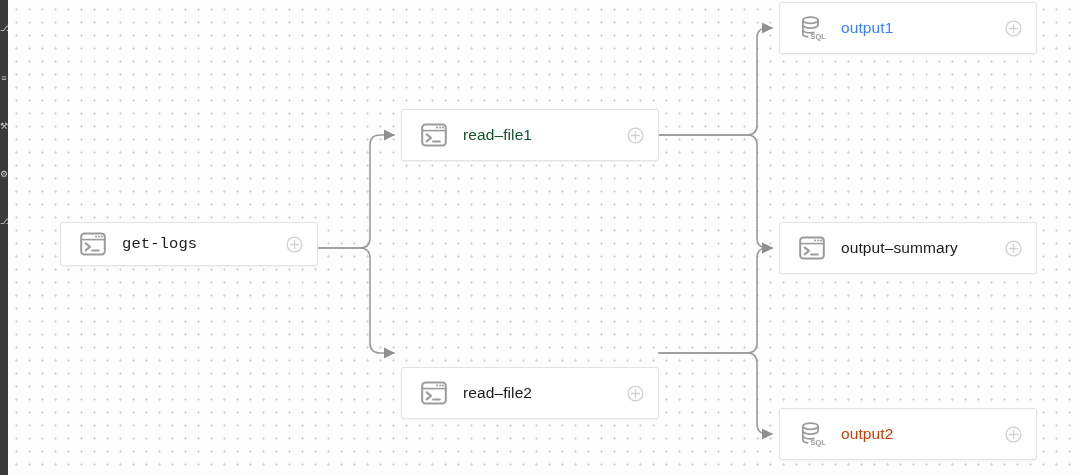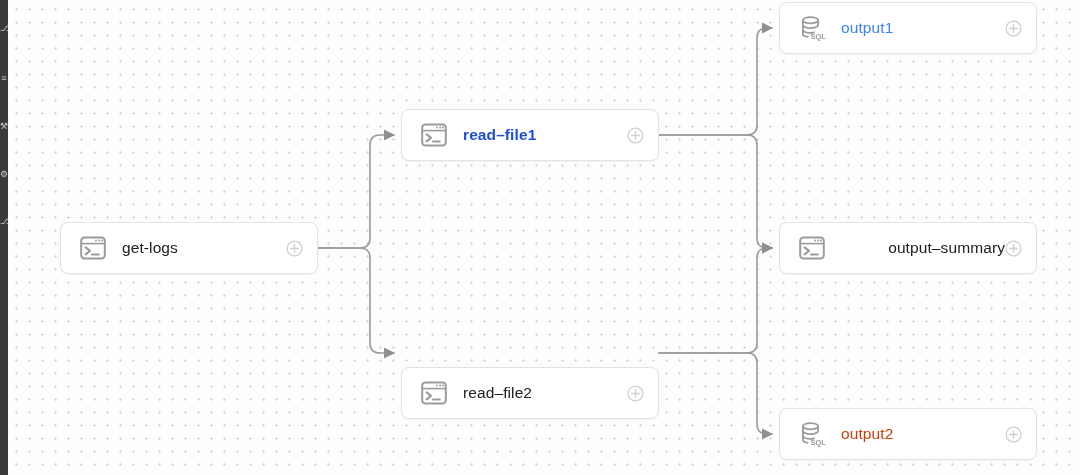--- a/index.html
+++ b/index.html
@@ -29,21 +29,21 @@
     background-size:13px 13px;
     background-position:2px 3px;
   }
 
   svg.edges{position:absolute;left:0;top:0;width:1080px;height:475px;z-index:5;pointer-events:none;}
 
   .node{
     position:absolute;z-index:10;
     background:#ffffff;
     border:1px solid #e3e3e6;
-    border-radius:8px;
+    border-radius:3px;
     box-shadow:0 1px 2px rgba(0,0,0,0.045), 0 0 0 0.5px rgba(0,0,0,0.01);
     display:flex;align-items:center;
     box-sizing:border-box;
     padding:0 14px 0 17px;
   }
   .node-icon{flex:0 0 auto;width:30px;height:30px;display:flex;align-items:center;justify-content:center;}
   .node-label{
     margin-left:14px;flex:1 1 auto;
     font-size:15.5px;color:#1c1c1e;letter-spacing:0.1px;
     white-space:nowrap;overflow:hidden;
@@ -75,21 +75,21 @@
       <path d="M 318 248 L 360 248 Q 370 248 370 238 L 370 145 Q 370 135 380 135 L 394 135"></path>
       <path d="M 318 248 L 360 248 Q 370 248 370 258 L 370 343 Q 370 353 380 353 L 394 353"></path>
       <path d="M 659 135 L 747 135 Q 757 135 757 125 L 757 38 Q 757 28 767 28 L 772 28"></path>
       <path d="M 659 135 L 747 135 Q 757 135 757 145 L 757 238 Q 757 248 767 248 L 772 248"></path>
       <path d="M 659 353 L 747 353 Q 757 353 757 343 L 757 258 Q 757 248 767 248 L 772 248"></path>
       <path d="M 659 353 L 747 353 Q 757 353 757 363 L 757 424 Q 757 434 767 434 L 772 434"></path>
     </g>
   </svg>
 
   <div id="node-layer">
-      <div class="node" style="left: 60px; top: 222px; width: 258px; height: 52px;">
+      <div class="node" style="left: 60px; top: 222px; width: 258px; height: 44px; font-family: Liberation Mono, monospace;">
         <span class="node-icon">
           <svg width="28" height="28" viewBox="0 0 28 28" aria-hidden="true">
             <rect x="2.2" y="3.6" width="23.6" height="20.8" rx="3.2" fill="none" stroke="#9b9b9f" stroke-width="2"></rect>
             <line x1="2.2" y1="9.6" x2="25.8" y2="9.6" stroke="#9b9b9f" stroke-width="1.6"></line>
             <circle cx="17.0" cy="6.6" r="1.0" fill="#9b9b9f"></circle>
             <circle cx="20.2" cy="6.6" r="1.0" fill="#9b9b9f"></circle>
             <circle cx="23.0" cy="6.6" r="1.0" fill="#9b9b9f"></circle>
             <polyline points="6.6,13.4 11.0,16.9 6.6,20.4" fill="none" stroke="#9b9b9f" stroke-width="2" stroke-linecap="round" stroke-linejoin="round"></polyline>
             <line x1="13.0" y1="20.6" x2="19.8" y2="20.6" stroke="#9b9b9f" stroke-width="2" stroke-linecap="round"></line>
           </svg>
@@ -108,21 +108,21 @@
           <svg width="28" height="28" viewBox="0 0 28 28" aria-hidden="true">
             <rect x="2.2" y="3.6" width="23.6" height="20.8" rx="3.2" fill="none" stroke="#9b9b9f" stroke-width="2"></rect>
             <line x1="2.2" y1="9.6" x2="25.8" y2="9.6" stroke="#9b9b9f" stroke-width="1.6"></line>
             <circle cx="17.0" cy="6.6" r="1.0" fill="#9b9b9f"></circle>
             <circle cx="20.2" cy="6.6" r="1.0" fill="#9b9b9f"></circle>
             <circle cx="23.0" cy="6.6" r="1.0" fill="#9b9b9f"></circle>
             <polyline points="6.6,13.4 11.0,16.9 6.6,20.4" fill="none" stroke="#9b9b9f" stroke-width="2" stroke-linecap="round" stroke-linejoin="round"></polyline>
             <line x1="13.0" y1="20.6" x2="19.8" y2="20.6" stroke="#9b9b9f" stroke-width="2" stroke-linecap="round"></line>
           </svg>
         </span>
-        <span class="node-label" style="color: #1d4ed8; font-weight: bold;">read–file1</span>
+        <span class="node-label" style="color: #14532d;">read–file1</span>
         <span class="node-add">
           <svg width="17" height="17" viewBox="0 0 17 17" aria-hidden="true">
             <circle cx="8.5" cy="8.5" r="7.4" fill="none" stroke="#cfcfd4" stroke-width="1.3"></circle>
             <line x1="8.5" y1="4.6" x2="8.5" y2="12.4" stroke="#cfcfd4" stroke-width="1.3" stroke-linecap="round"></line>
             <line x1="4.6" y1="8.5" x2="12.4" y2="8.5" stroke="#cfcfd4" stroke-width="1.3" stroke-linecap="round"></line>
           </svg>
         </span>
       </div>
       <div class="node" style="left: 401px; top: 327px; width: 258px; height: 52px; margin-top: 40px;">
         <span class="node-icon">
@@ -157,21 +157,21 @@
         </span>
         <span class="node-label" style="color: #3b82f6;">output1</span>
         <span class="node-add">
           <svg width="17" height="17" viewBox="0 0 17 17" aria-hidden="true">
             <circle cx="8.5" cy="8.5" r="7.4" fill="none" stroke="#cfcfd4" stroke-width="1.3"></circle>
             <line x1="8.5" y1="4.6" x2="8.5" y2="12.4" stroke="#cfcfd4" stroke-width="1.3" stroke-linecap="round"></line>
             <line x1="4.6" y1="8.5" x2="12.4" y2="8.5" stroke="#cfcfd4" stroke-width="1.3" stroke-linecap="round"></line>
           </svg>
         </span>
       </div>
-      <div class="node" style="left: 779px; top: 222px; width: 258px; height: 52px; text-align: right;">
+      <div class="node" style="left: 779px; top: 222px; width: 258px; height: 52px;">
         <span class="node-icon">
           <svg width="28" height="28" viewBox="0 0 28 28" aria-hidden="true">
             <rect x="2.2" y="3.6" width="23.6" height="20.8" rx="3.2" fill="none" stroke="#9b9b9f" stroke-width="2"></rect>
             <line x1="2.2" y1="9.6" x2="25.8" y2="9.6" stroke="#9b9b9f" stroke-width="1.6"></line>
             <circle cx="17.0" cy="6.6" r="1.0" fill="#9b9b9f"></circle>
             <circle cx="20.2" cy="6.6" r="1.0" fill="#9b9b9f"></circle>
             <circle cx="23.0" cy="6.6" r="1.0" fill="#9b9b9f"></circle>
             <polyline points="6.6,13.4 11.0,16.9 6.6,20.4" fill="none" stroke="#9b9b9f" stroke-width="2" stroke-linecap="round" stroke-linejoin="round"></polyline>
             <line x1="13.0" y1="20.6" x2="19.8" y2="20.6" stroke="#9b9b9f" stroke-width="2" stroke-linecap="round"></line>
           </svg>

